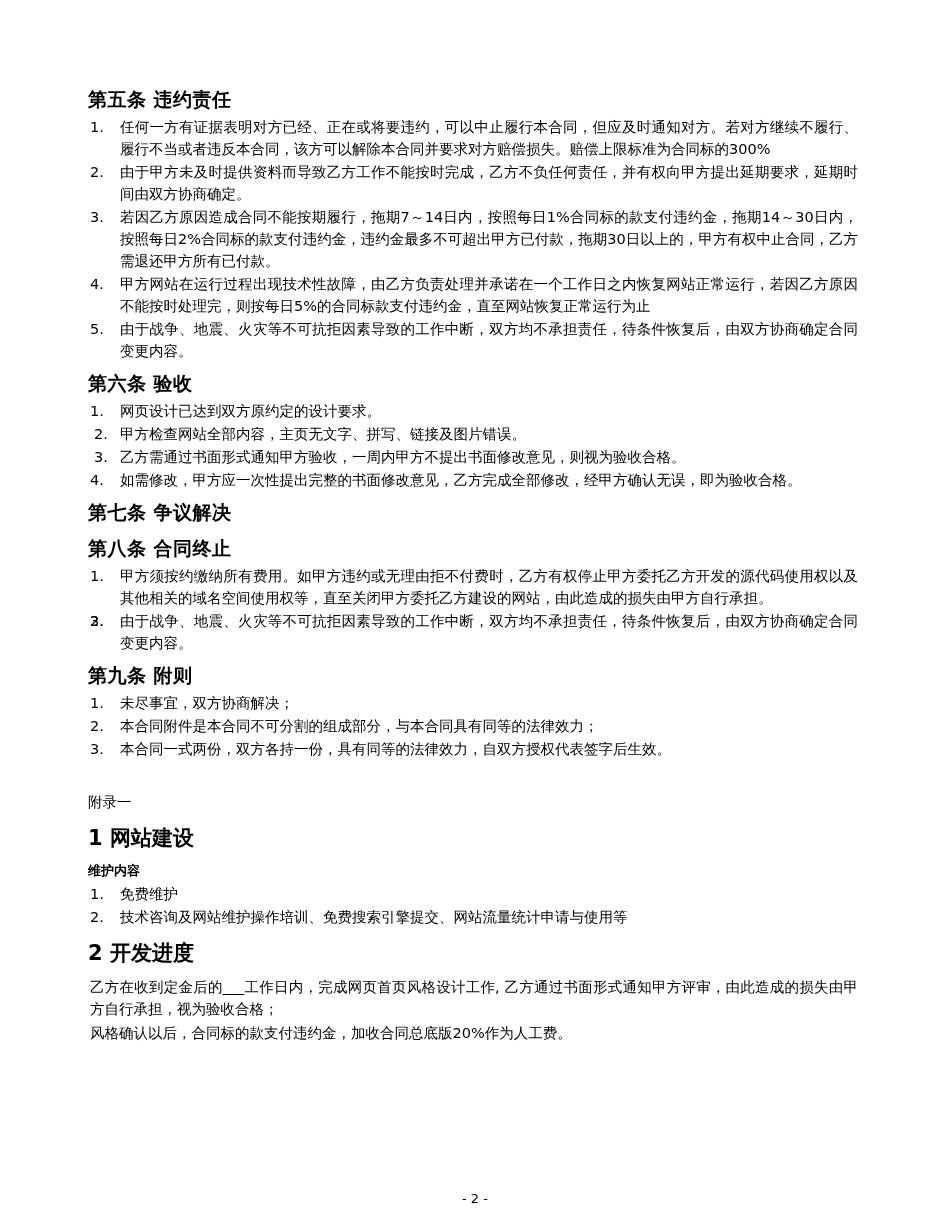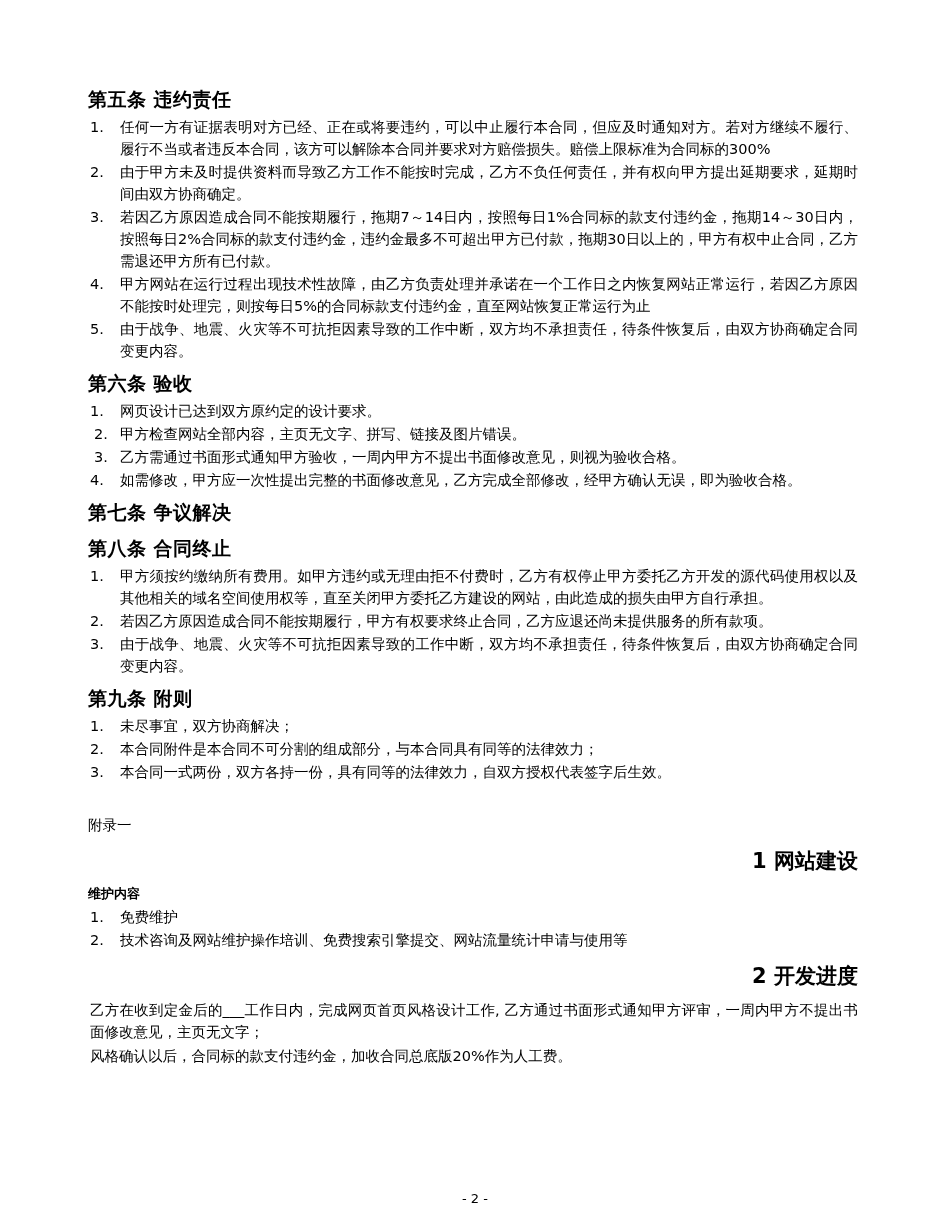--- a/index.html
+++ b/index.html
@@ -60,21 +60,20 @@
   }
   .spacer-lg { height: 30px; }
   .appendix-title {
     margin: 0;
     font-size: 14.5px;
   }
   h1.bigsec {
     font-size: 21px;
     font-weight: bold;
     margin: 10px 0 6px 0;
-    text-align: right;
   }
   h3.subsec {
     font-size: 13px;
     font-weight: bold;
     margin: 6px 0 2px 0;
   }
   .body-block p {
     margin: 0 0 2px 0;
     text-indent: 0;
     padding-left: 2px;
@@ -111,21 +110,21 @@
       <li><span class="num ind">2.</span><span>甲方检查网站全部内容，主页无文字、拼写、链接及图片错误。</span></li>
       <li><span class="num ind">3.</span><span>乙方需通过书面形式通知甲方验收，一周内甲方不提出书面修改意见，则视为验收合格。</span></li>
       <li><span class="num">4.</span><span>如需修改，甲方应一次性提出完整的书面修改意见，乙方完成全部修改，经甲方确认无误，即为验收合格。</span></li>
     </ol>
 
     <h2 class="section">第七条   争议解决</h2>
 
     <h2 class="section">第八条   合同终止</h2>
     <ol class="numlist">
       <li><span class="num">1.</span><span>甲方须按约缴纳所有费用。如甲方违约或无理由拒不付费时，乙方有权停止甲方委托乙方开发的源代码使用权以及其他相关的域名空间使用权等，直至关闭甲方委托乙方建设的网站，由此造成的损失由甲方自行承担。</span></li>
-      <li><span class="num">2.</span><span>若因乙方原因造成合同不能按期履行，甲方有权要求终止合同，乙方应退还尚未提供服务的所有款项。</span></li>
+      <li><span class="num">2.</span></li>
       <li><span class="num">3.</span><span>由于战争、地震、火灾等不可抗拒因素导致的工作中断，双方均不承担责任，待条件恢复后，由双方协商确定合同变更内容。</span></li>
     </ol>
 
     <h2 class="section">第九条   附则</h2>
     <ol class="numlist">
       <li><span class="num">1.</span><span>未尽事宜，双方协商解决；</span></li>
       <li><span class="num">2.</span><span>本合同附件是本合同不可分割的组成部分，与本合同具有同等的法律效力；</span></li>
       <li><span class="num">3.</span><span>本合同一式两份，双方各持一份，具有同等的法律效力，自双方授权代表签字后生效。</span></li>
     </ol>
 
@@ -135,20 +134,20 @@
 
     <h1 class="bigsec">1  网站建设</h1>
     <h3 class="subsec">维护内容</h3>
     <ol class="numlist">
       <li><span class="num">1.</span><span>免费维护</span></li>
       <li><span class="num">2.</span><span>技术咨询及网站维护操作培训、免费搜索引擎提交、网站流量统计申请与使用等</span></li>
     </ol>
 
     <h1 class="bigsec">2  开发进度</h1>
     <div class="body-block">
-      <p>乙方在收到定金后的___工作日内，完成网页首页风格设计工作, 乙方通过书面形式通知甲方评审，一周内甲方不提出书面修改意见，主页无文字；</p>
+      <p>乙方在收到定金后的___工作日内，完成网页首页风格设计工作, 乙方通过书面形式通知甲方评审，由此造成的损失由甲方自行承担，视为验收合格；</p>
       <p>风格确认以后，合同标的款支付违约金，加收合同总底版20%作为人工费。</p>
     </div>
 
   </div>
 
   <div class="footer">- 2 -</div>
 </div>
 
 </body></html>

